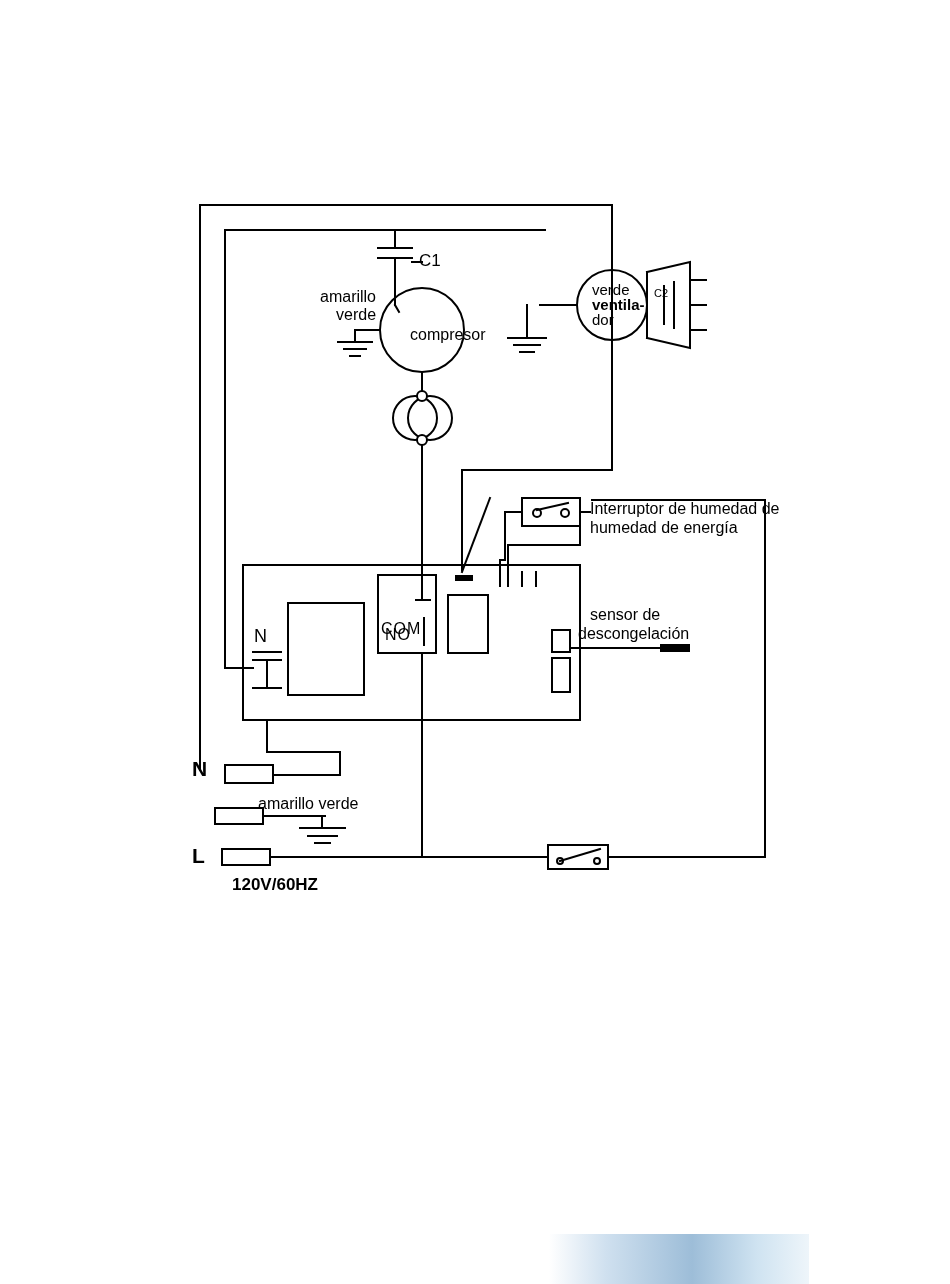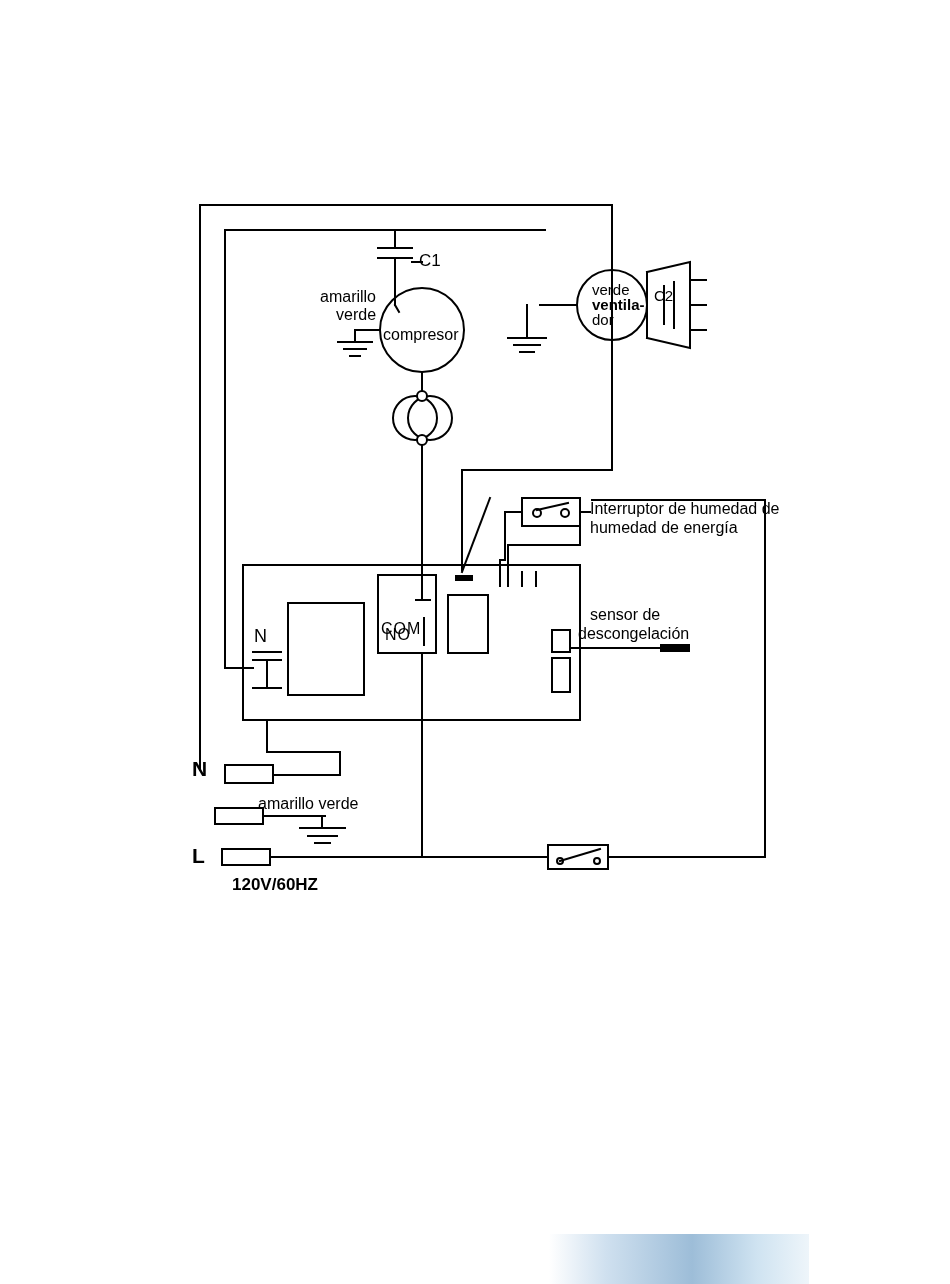--- a/index.html
+++ b/index.html
@@ -164,27 +164,27 @@
       <line x1="422" y1="653" x2="422" y2="857"></line>
       <line x1="422" y1="720" x2="422" y2="760"></line>
     </g>
   </svg>
 
   <div class="lbl" style="left:419px; top:252px; font-size:17px;">C1</div>
 
   <div class="lbl" style="left:320px; top:288px; font-size:16px;">amarillo</div>
   <div class="lbl" style="left:336px; top:306px; font-size:16px;">verde</div>
 
-  <div class="lbl" style="left:383px; top:326px; font-size:16px;">compresor</div>
+  <div class="lbl" style="left:383px; top:326px; font-size:16px;padding-left:27px;">compresor</div>
 
   <div class="lbl" style="left:592px; top:282px; font-size:15px;">verde</div>
   <div class="lbl" style="left:592px; top:297px; font-size:15px;font-weight:bold;">ventila-</div>
   <div class="lbl" style="left:592px; top:312px; font-size:15px;">dor</div>
 
-  <div class="lbl" style="left:654px; top:288px; font-size:15px;">C2</div>
+  <div class="lbl" style="left:654px; top:288px; font-size:11px;">C2</div>
 
   <div class="lbl" style="left:590px; top:500px; font-size:16px;">Interruptor de humedad de</div>
   <div class="lbl" style="left:590px; top:519px; font-size:16px;">humedad de energía</div>
 
   <div class="lbl" style="left:590px; top:606px; font-size:16px;">sensor de</div>
   <div class="lbl" style="left:578px; top:625px; font-size:16px;">descongelación</div>
 
   <div class="lbl" style="left:385px; top:583px; font-size:16px; letter-spacing:1px;margin-top:43px;">NO</div>
   <div class="lbl" style="left:381px; top:620px; font-size:16px; letter-spacing:1px;text-align:right;">COM</div>
 

